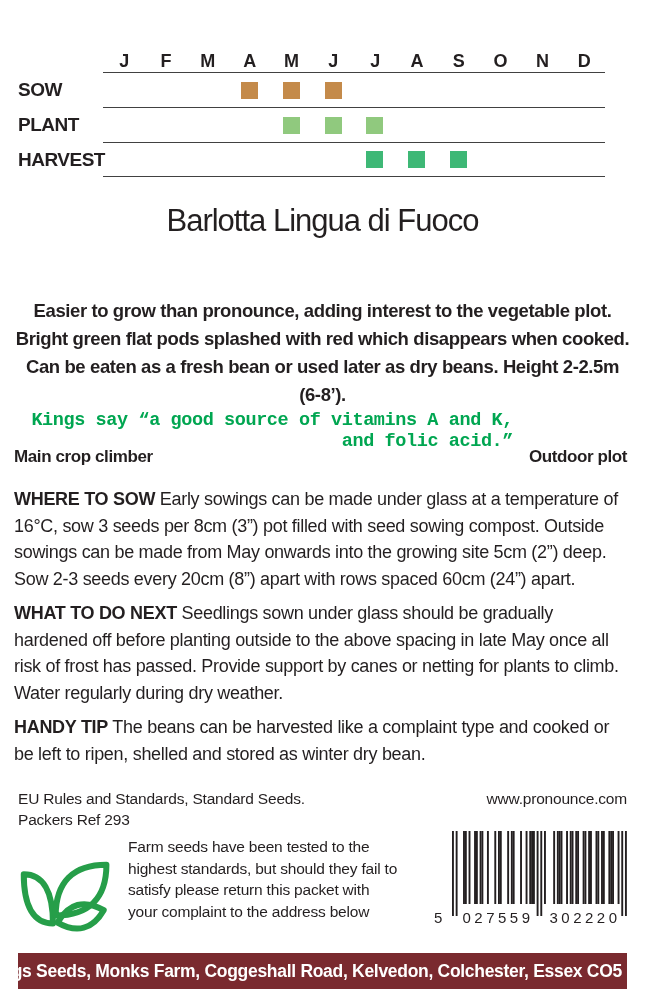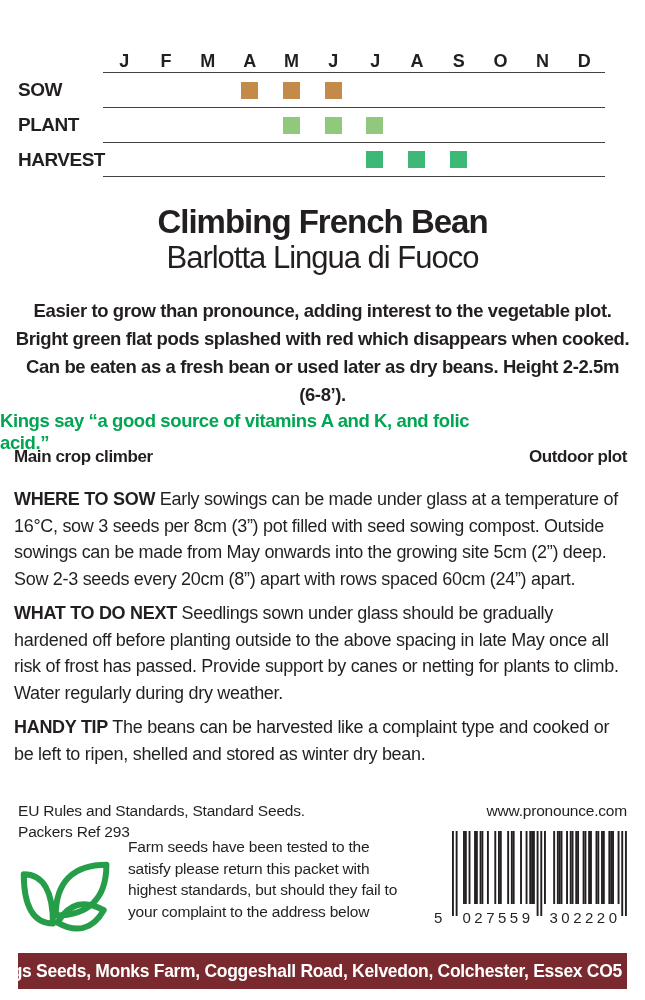--- a/index.html
+++ b/index.html
@@ -17,32 +17,32 @@
   .cal-cells{flex:1;display:flex;border-top:1.7px solid #414141;}
   .cal-row:last-child .cal-cells{border-bottom:1.7px solid #414141;}
   .cal-cell{flex:1;display:flex;align-items:center;justify-content:center;}
   .cal-sq{width:17px;height:17px;}
   
   .title-block{position:absolute;top:203px;left:0;width:645px;text-align:center;}
   .title-block h1{margin:0;font-size:33px;line-height:37px;font-weight:700;letter-spacing:-1px;}
   .title-block h2{margin:0;font-size:31px;line-height:36px;font-weight:400;letter-spacing:-1px;}
   .desc{position:absolute;top:297px;left:14px;width:617px;text-align:center;
         font-size:18.5px;line-height:28px;font-weight:700;letter-spacing:-0.4px;}
-  .kings-say{position:absolute;top:410px;left:0;width:513px;text-align:left;
-        font-size:18.5px;font-weight:700;letter-spacing:-0.4px;}
+  .kings-say{position:absolute;top:410px;left:0;width:513px;text-align:right;
+        font-size:18.5px;font-weight:700;letter-spacing:-0.4px;font-family:Liberation Mono, monospace;}
   .crop-row{position:absolute;top:447px;left:14px;width:613px;display:flex;
         justify-content:space-between;font-size:17px;font-weight:700;letter-spacing:-0.4px;}
   
   .sections{position:absolute;top:486px;left:14px;width:618px;
         font-size:18px;line-height:26.5px;letter-spacing:-0.3px;}
   .sections p{margin:0 12px 8px 0;}
   .sec-head{font-weight:700;}
   
   .legal-row{position:absolute;top:788px;left:18px;width:609px;display:flex;
-        justify-content:space-between;font-size:15.5px;line-height:21px;letter-spacing:-0.2px;margin-top:12px;}
+        justify-content:space-between;font-size:15.5px;line-height:21px;letter-spacing:-0.2px;}
   
   .logo{position:absolute;left:18px;top:852px;}
   .guarantee{position:absolute;left:128px;top:836px;font-size:15.5px;line-height:21.5px;letter-spacing:-0.2px;}
   .guarantee div{white-space:nowrap;}
   
   .barcode{position:absolute;left:430px;top:828px;}
   .barcode rect{fill:#231f20;}
   .barcode text{font-family:"Liberation Sans","DejaVu Sans",sans-serif;font-size:15px;fill:#231f20;}
   
   .addr-bar{position:absolute;left:18px;top:953px;width:609px;height:36px;
@@ -134,21 +134,20 @@
           </div>
           <div class="cal-cell"></div>
           <div class="cal-cell"></div>
           <div class="cal-cell"></div>
         </div>
       </div>
     </div>
 </section>
 
 <div class="title-block">
-  <h1>Climbing French Bean</h1>
   <h2>Barlotta Lingua di Fuoco</h2>
 </div>
 
 <div class="desc">Easier to grow than pronounce, adding interest to the vegetable plot. Bright green flat pods splashed with red which disappears when cooked. Can be eaten as a fresh bean or used later as dry beans. Height 2-2.5m (6-8’).</div>
 
 <div class="kings-say" style="color: rgb(0, 166, 81);">Kings say “a good source of vitamins A and K, and folic acid.”</div>
 
 <div class="crop-row">
   <span>Main crop climber</span>
   <span>Outdoor plot</span>
@@ -171,22 +170,22 @@
 <svg class="logo" width="96" height="96" viewBox="0 0 100 100">
   <g fill="none" stroke="#269e49" stroke-width="6" stroke-linejoin="round">
     <path d="M32,34 C32,13 21,2 0,2 C0,23 11,34 32,34 Z" transform="translate(6,20) scale(0.95,1.6)" vector-effect="non-scaling-stroke"></path>
     <path d="M2,34 C2,13 13,2 34,2 C34,23 23,34 2,34 Z" transform="translate(36,10) scale(1.65)" vector-effect="non-scaling-stroke"></path>
     <path d="M2,34 C2,13 13,2 34,2 C34,23 23,34 2,34 Z" transform="translate(58,40) rotate(30) scale(1.1)" vector-effect="non-scaling-stroke"></path>
   </g>
 </svg>
 
 <div class="guarantee">
   <div>Farm seeds have been tested to the</div>
+  <div>highest standards, but should they fail to</div>
   <div>satisfy please return this packet with</div>
-  <div>highest standards, but should they fail to</div>
   <div>your complaint to the address below</div>
 </div>
 
 <svg class="barcode" width="200" height="100" viewBox="0 0 200 100">
   <g id="bc-bars">
       <rect x="22.00" y="3" width="1.90" height="85"></rect>
       <rect x="25.68" y="3" width="1.90" height="85"></rect>
       <rect x="33.04" y="3" width="1.90" height="73"></rect>
       <rect x="34.88" y="3" width="1.90" height="73"></rect>
       <rect x="38.56" y="3" width="1.90" height="73"></rect>

